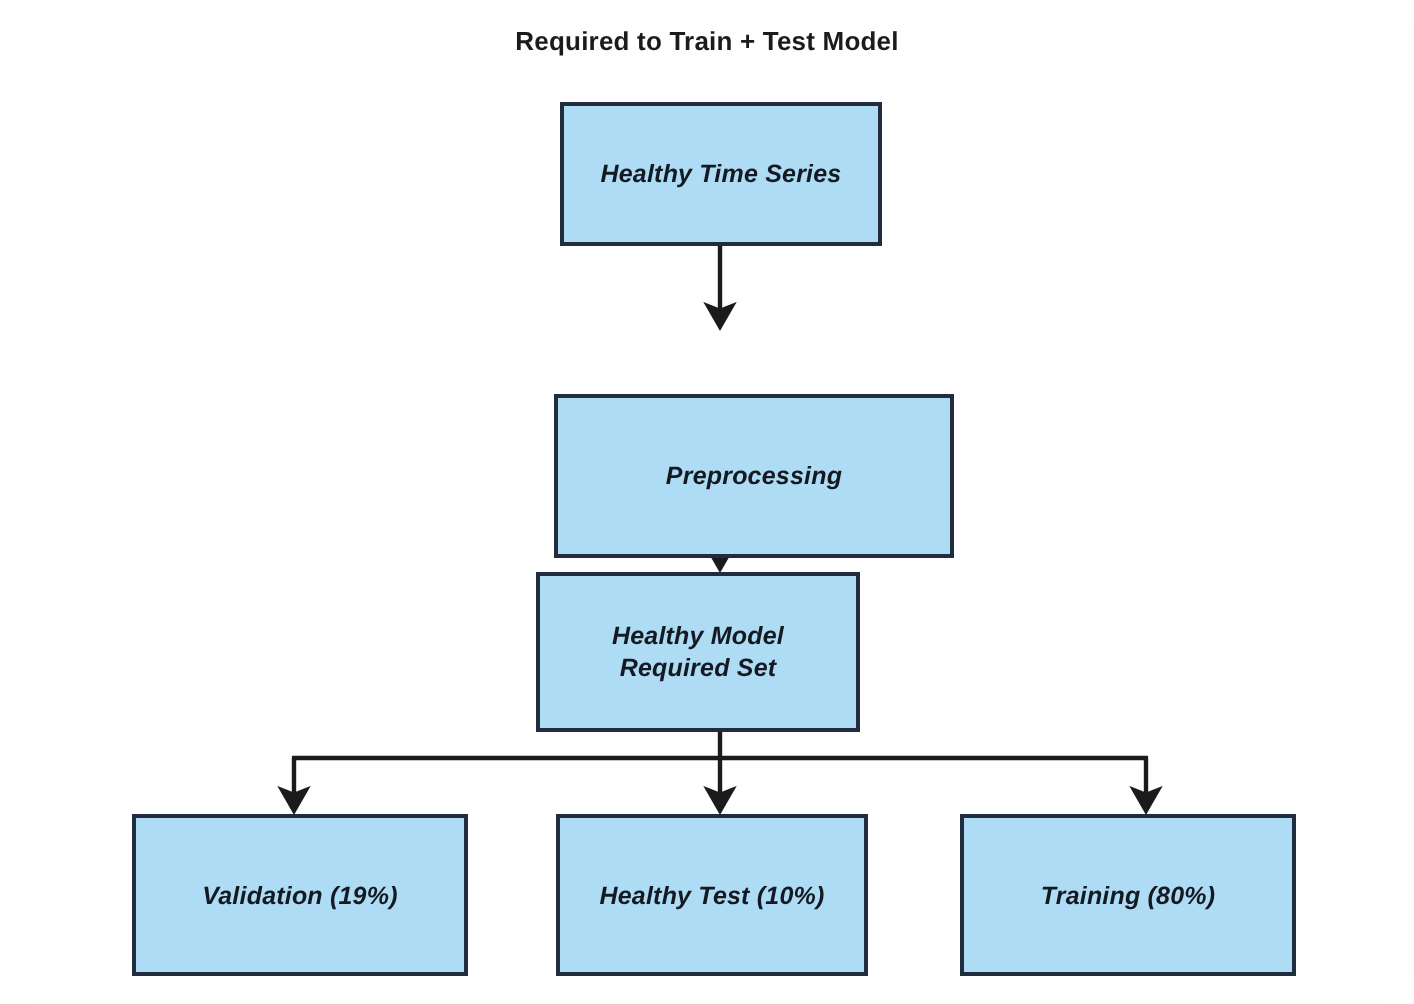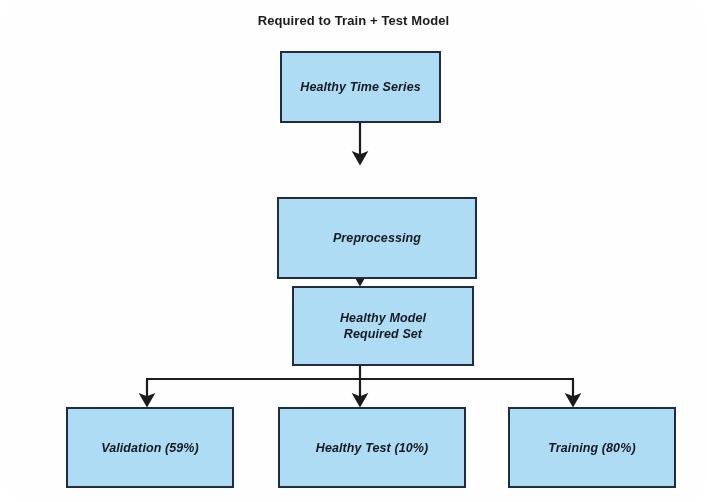--- a/index.html
+++ b/index.html
@@ -91,38 +91,38 @@
       <span>Healthy Time Series</span>
     </div>
   </div>
 
   <div class="node" style="left:277px; top:165px; width:200px; height:82px;margin-top:32px;">
     <div class="node-label">
       <span>Preprocessing</span>
     </div>
   </div>
 
-  <div class="node" style="left:292px; top:286px; width:182px; height:80px;">
+  <div class="node" style="left:268px; top:286px; width:162px; height:80px;">
     <div class="node-label">
       <span>Healthy Model</span>
       <span class="line2">Required Set</span>
     </div>
   </div>
 
   <div class="node" style="left:66px; top:407px; width:168px; height:81px;">
     <div class="node-label">
-      <span>Validation (59%)</span>
+      <span>Validation (19%)</span>
     </div>
   </div>
 
-  <div class="node" style="left:278px; top:407px; width:188px; height:81px;">
+  <div class="node" style="left:278px; top:407px; width:156px; height:81px;">
     <div class="node-label">
       <span>Healthy Test (10%)</span>
     </div>
   </div>
 
-  <div class="node" style="left:508px; top:407px; width:168px; height:81px;justify-content:center;">
+  <div class="node" style="left:480px; top:407px; width:168px; height:81px;justify-content:center;">
     <div class="node-label">
       <span>Training (80%)</span>
     </div>
   </div>
 
 </div>
 
 </body></html>

